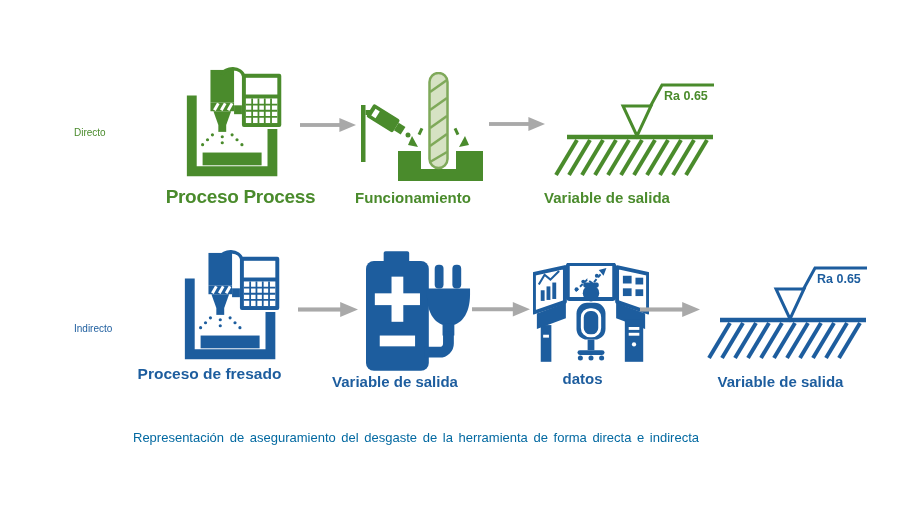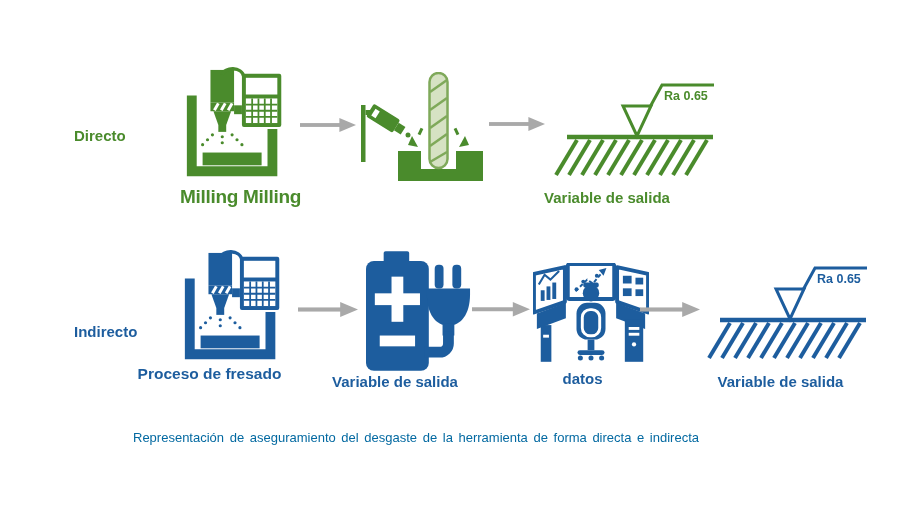--- a/index.html
+++ b/index.html
@@ -1,21 +1,21 @@
 <!DOCTYPE html>
 <html><head>
 <meta charset="utf-8">
 <style>
   html,body{margin:0;padding:0;}
   body{width:900px;height:506px;background:#ffffff;position:relative;overflow:hidden;
        font-family:"Liberation Sans",sans-serif;}
   .abs{position:absolute;}
   .green{color:#4a8b2c;}
   .blue{color:#1d5d9e;}
-  .row-label{font-size:15px;font-weight:bold;}
+  .row-label{font-size:10px;font-weight:normal;}
   .step-caption{font-size:15px;font-weight:bold;text-align:center;line-height:20px;}
   .big-caption{font-size:19px;font-weight:bold;text-align:center;letter-spacing:-0.3px;}
   .fig-caption{font-size:13px;color:#0369a1;word-spacing:2px;white-space:nowrap;}
   svg{display:block;}
   svg text{font-family:"Liberation Sans",sans-serif;font-weight:bold;font-size:12.5px;fill:currentColor;}
 </style>
 </head>
 <body>
 
 <svg width="0" height="0" style="position:absolute" aria-hidden="true">
@@ -84,21 +84,21 @@
       <polygon points="45,1 64,9 45,17" fill="#a9a9a9"></polygon>
     </symbol>
   </defs>
 </svg>
 
 <div class="abs row-label green" style="left:74px;top:127px">Directo</div>
 
 <svg class="abs green" style="left:177px;top:66px" viewBox="0 0 120 120" width="122" height="118">
   <use href="#milling-machine"></use>
 </svg>
-<div class="abs big-caption green" style="left:148px;top:186px;width:185px">Milling Milling</div>
+<div class="abs big-caption green" style="left:148px;top:186px;width:185px">Proceso Process</div>
 
 <svg class="abs" style="left:300px;top:117px" viewBox="0 0 64 18" width="56" height="16">
     <use href="#arrow-right"></use>
   </svg>
 
 <svg class="abs green" style="left:355px;top:72px" viewBox="0 0 135 110" width="135" height="110">
   <path d="M43,79 H66 V97 H101 V79 H128 V109 H43 Z" fill="currentColor"></path>
   <g fill="currentColor">
     <polygon points="57,64 63,75 53,73"></polygon>
     <polygon points="110,64 104,75 114,73"></polygon>
@@ -118,20 +118,21 @@
     <rect x="10.5" y="38" width="6" height="5" fill="currentColor"></rect>
     <g transform="rotate(32 30 48)">
       <rect x="12" y="40" width="31" height="15" rx="2" fill="currentColor"></rect>
       <rect x="43" y="43" width="8" height="9" fill="currentColor"></rect>
       <rect x="16" y="43.5" width="5" height="8" fill="#ffffff"></rect>
     </g>
     <circle cx="53" cy="63" r="2.5" fill="currentColor"></circle>
   </g>
 </svg>
 <div class="abs step-caption green" style="left:338px;top:188px;width:150px">
+  <div>Funcionamiento</div>
 </div>
 
 <svg class="abs" style="left:489px;top:116px" viewBox="0 0 64 18" width="56" height="16">
     <use href="#arrow-right"></use>
   </svg>
 
 <svg class="abs green" style="left:547px;top:79px" viewBox="0 0 190 108" width="190" height="108">
   <use href="#roughness-shape"></use>
   <text x="117" y="21">Ra 0.65</text>
 </svg>

